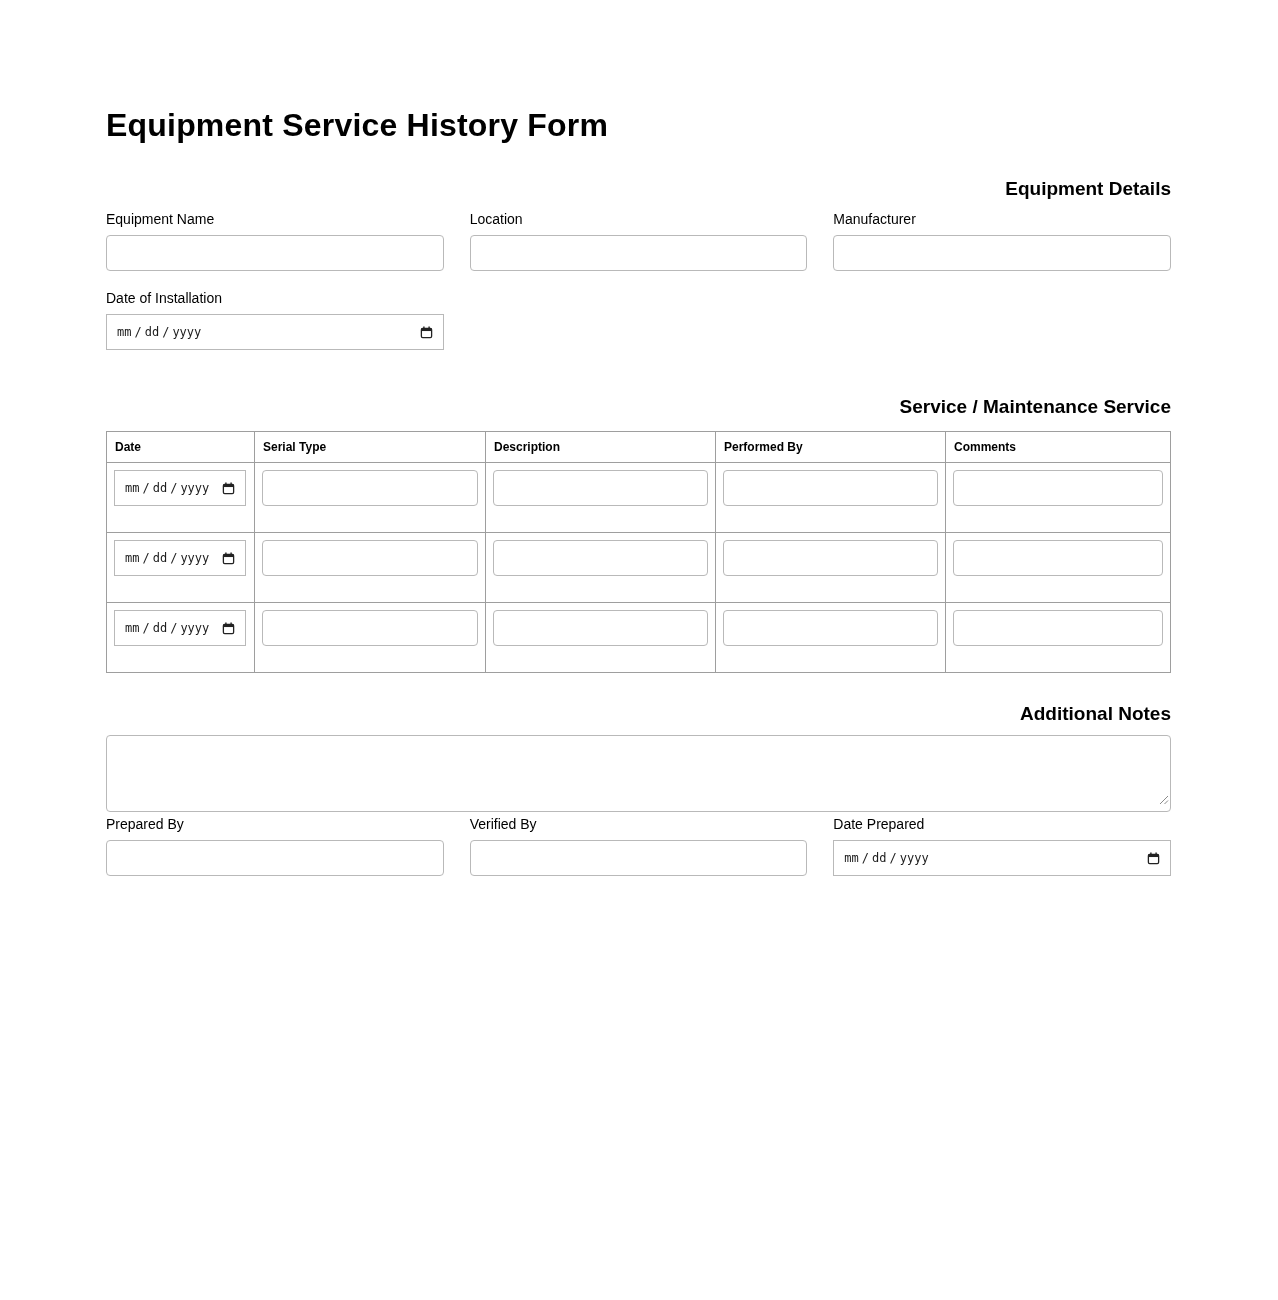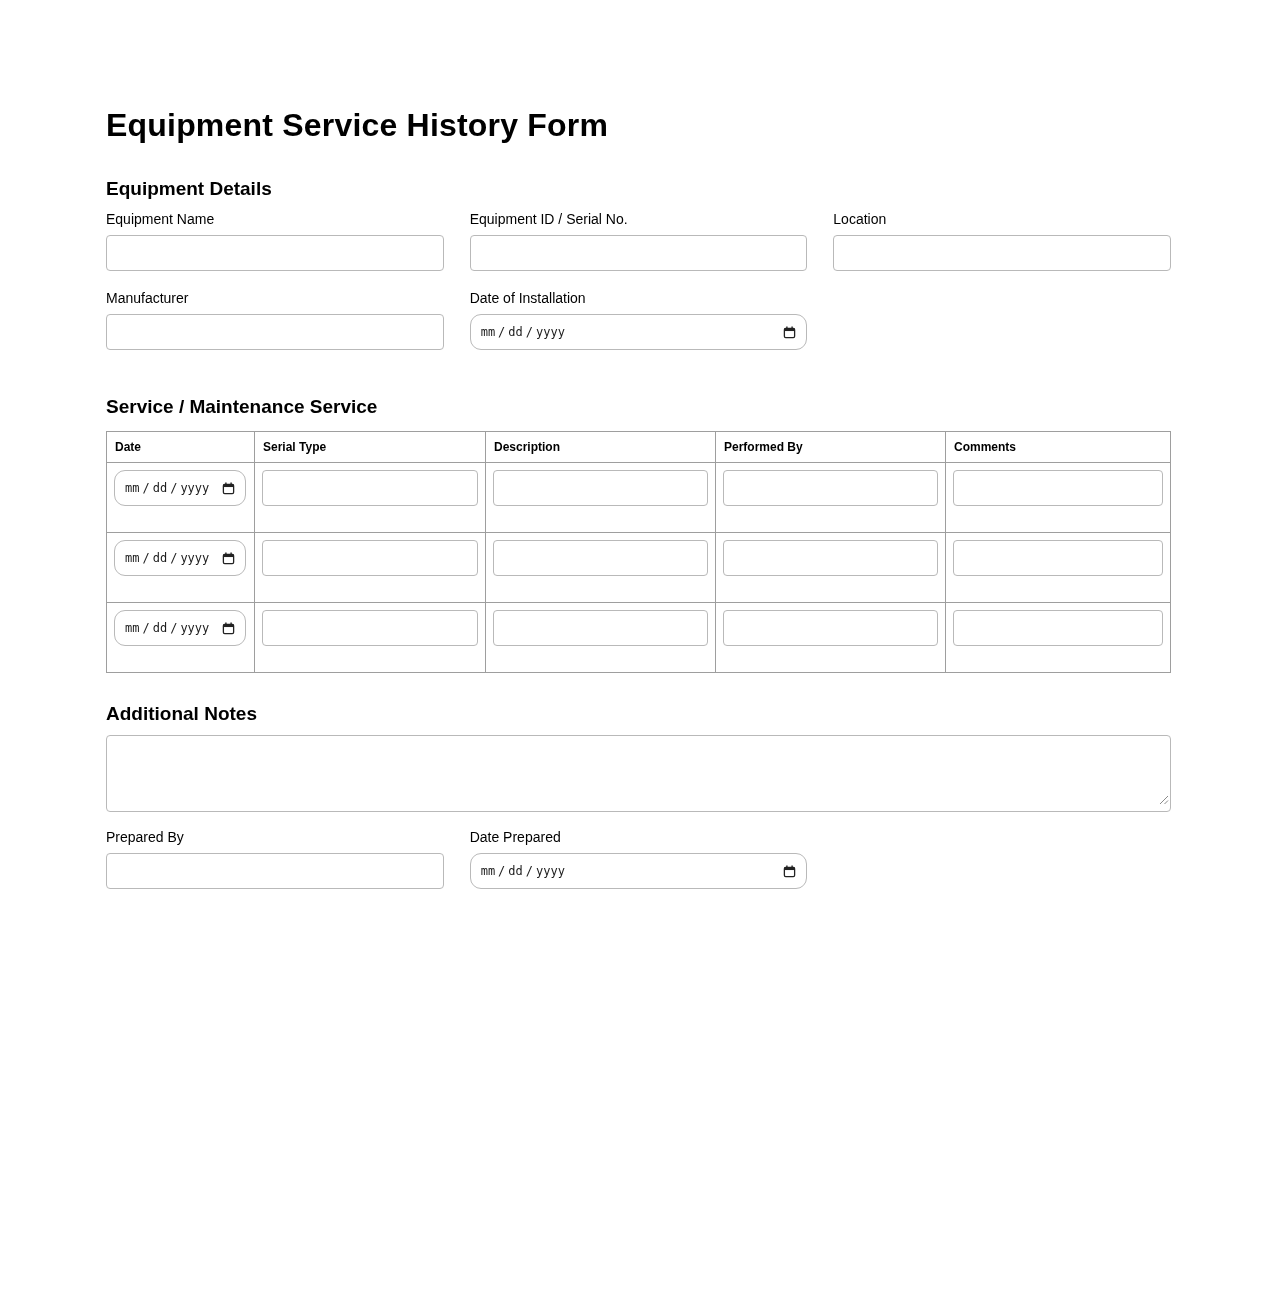--- a/index.html
+++ b/index.html
@@ -22,20 +22,21 @@
     line-height: 37px;
     font-weight: bold;
     letter-spacing: 0.2px;
   }
 
   h2.section-heading {
     margin: 0 0 10px 0;
     font-size: 19px;
     line-height: 22px;
     font-weight: bold;
+    text-align: right;
   }
 
   
   .grid3 {
     display: grid;
     grid-template-columns: repeat(3, 1fr);
     column-gap: 26px;
     row-gap: 18px;
   }
   .field-label {
@@ -55,21 +56,21 @@
     padding: 0 9px;
     font-family: "Liberation Sans", sans-serif;
     font-size: 14px;
     color: #000;
     outline: none;
   }
   .date-input {
     width: 100%;
     height: 36px;
     border: 1px solid #b9b9b9;
-    border-radius: 11px;
+    border-radius: 0;
     background: #ffffff;
     padding: 0 10px;
     display: flex;
     align-items: center;
     justify-content: space-between;
     cursor: default;
   }
   .date-text {
     font-family: "DejaVu Sans Mono", monospace;
     font-size: 12px;
@@ -117,43 +118,39 @@
   .grip {
     position: absolute;
     right: 2px;
     bottom: 3px;
     pointer-events: none;
   }
 
   .section-service { margin-top: 46px; }
   .section-service h2 { margin-bottom: 0; }
   .section-notes { margin-top: 30px; }
-  .signoff-grid { margin-top: 16px; }
+  .signoff-grid { margin-top: 3px; }
 </style>
 </head>
 <body>
 
 <div class="page">
 
   <h1 class="page-title">Equipment Service History Form</h1>
 
   <div class="section">
     <h2 class="section-heading">Equipment Details</h2>
 
     <div class="grid3">
 
       <div class="field">
         <label class="field-label">Equipment Name</label>
         <input type="text" class="text-input" style="">
       </div>
 
-      <div class="field">
-        <label class="field-label">Equipment ID / Serial No.</label>
-        <input type="text" class="text-input" style="">
-      </div>
 
       <div class="field">
         <label class="field-label">Location</label>
         <input type="text" class="text-input" style="">
       </div>
 
       <div class="field">
         <label class="field-label">Manufacturer</label>
         <input type="text" class="text-input" style="">
       </div>
@@ -274,20 +271,24 @@
       </span>
     </div>
 
     <div class="grid3 signoff-grid">
 
       <div class="field">
         <label class="field-label">Prepared By</label>
         <input type="text" class="text-input" style="">
       </div>
 
+      <div class="field">
+        <label class="field-label">Verified By</label>
+        <input type="text" class="text-input" style="">
+      </div>
 
       <div class="field">
         <label class="field-label">Date Prepared</label>
         <div class="date-input">
           <span class="date-text"><span>mm</span><span class="sl">/</span><span>dd</span><span class="sl">/</span><span>yyyy</span></span>
           <span class="cal">
             <svg width="13" height="13" viewBox="0 0 16 16">
               <rect x="1.7" y="3" width="12.6" height="11.3" rx="1.6" fill="none" stroke="#222" stroke-width="1.6"></rect>
               <rect x="1.7" y="3" width="12.6" height="3.2" fill="#222" stroke="none"></rect>
               <line x1="4.8" y1="0.6" x2="4.8" y2="3.6" stroke="#222" stroke-width="1.7"></line>

